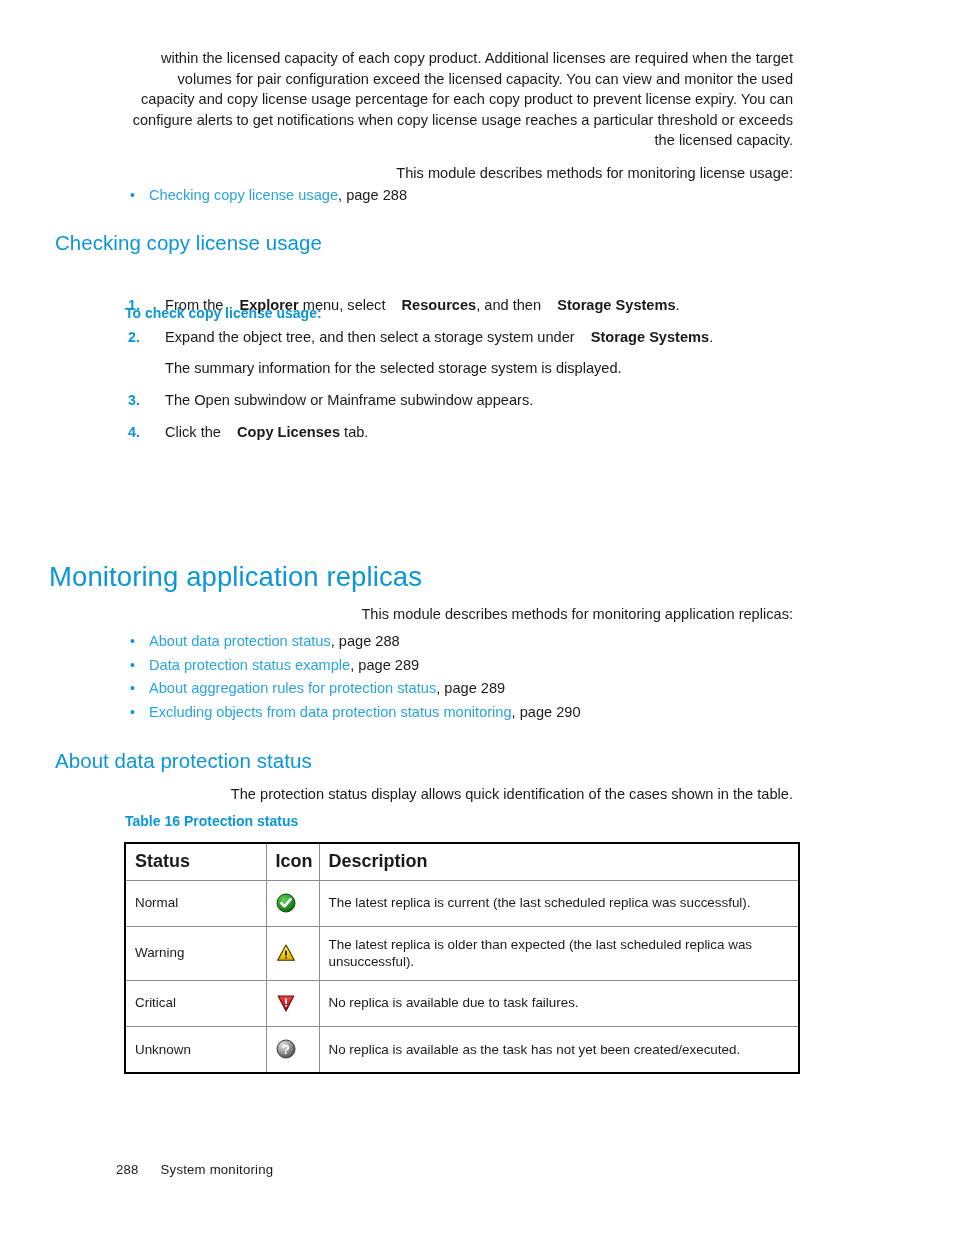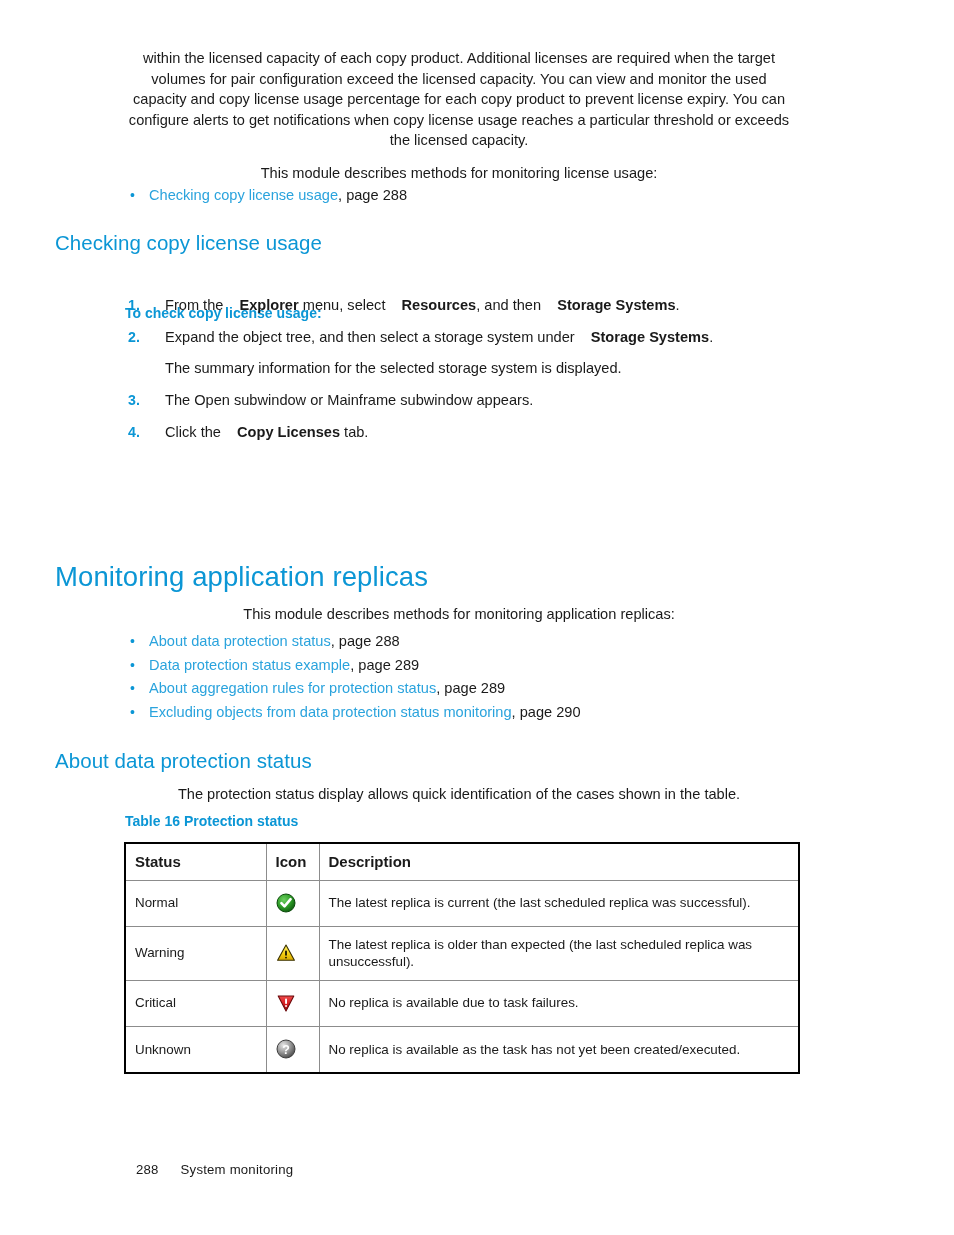--- a/index.html
+++ b/index.html
@@ -26,27 +26,27 @@
   .body-col {
     position: absolute;
     left: 125px;
     width: 668px;
   }
   p.para {
     margin: 0 0 12px 0;
     font-size: 14.6px;
     line-height: 20.5px;
     color: #1a1a1a;
-    text-align: center;
+    text-align: right;
   }
 
   
   h1.h-main {
     position: absolute;
-    left: 55px;
+    left: 49px;
     margin: 0;
     font-size: 27.5px;
     font-weight: normal;
     color: #0b96d5;
     letter-spacing: 0.1px;
     line-height: 32px;
   }
   h2.h-sub {
     position: absolute;
     left: 55px;
@@ -154,21 +154,21 @@
     padding: 9px 10px 9px 9px;
     vertical-align: middle;
     text-align: left;
     font-size: 13.4px;
     line-height: 17.5px;
     color: #1a1a1a;
     box-sizing: border-box;
   }
   table.ptable th {
     font-weight: bold;
-    font-size: 15px;
+    font-size: 18px;
   }
   table.ptable tr:last-child td {
     border-bottom: none;
   }
   table.ptable th:last-child,
   table.ptable td:last-child {
     border-right: none;
   }
   col.c-status { width: 140px; }
   col.c-icon   { width: 53px; }
@@ -185,21 +185,21 @@
   .ico {
     display: inline-block;
     vertical-align: middle;
     width: 20px;
     height: 20px;
   }
 
   
   .footer {
     position: absolute;
-    left: 136px;
+    left: 116px;
     bottom: 58px;
     font-size: 13.2px;
     color: #1a1a1a;
     letter-spacing: 0.2px;
   }
   .footer .pnum { margin-right: 22px; }
 </style>
 </head>
 <body>
 

